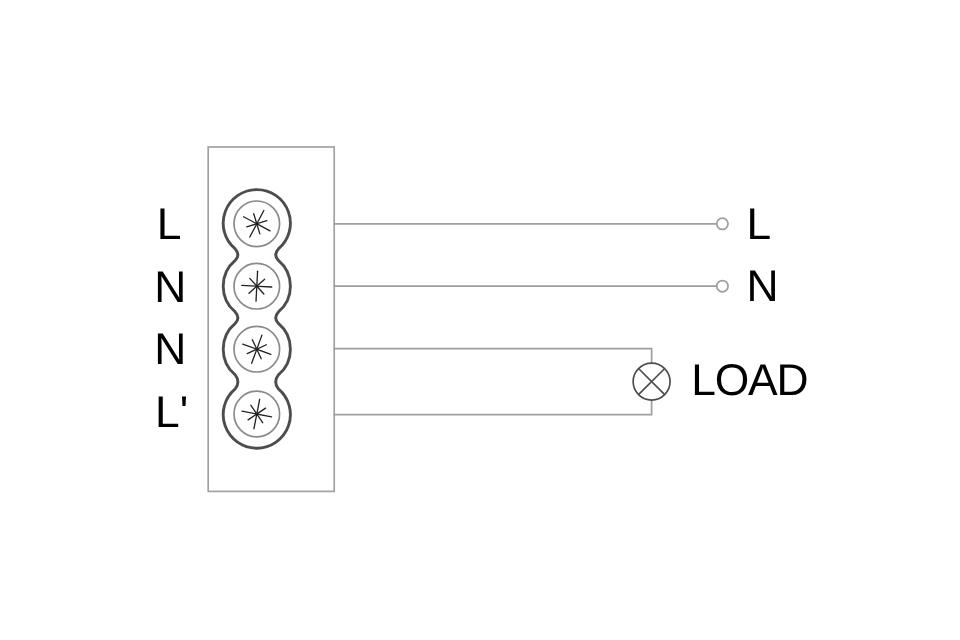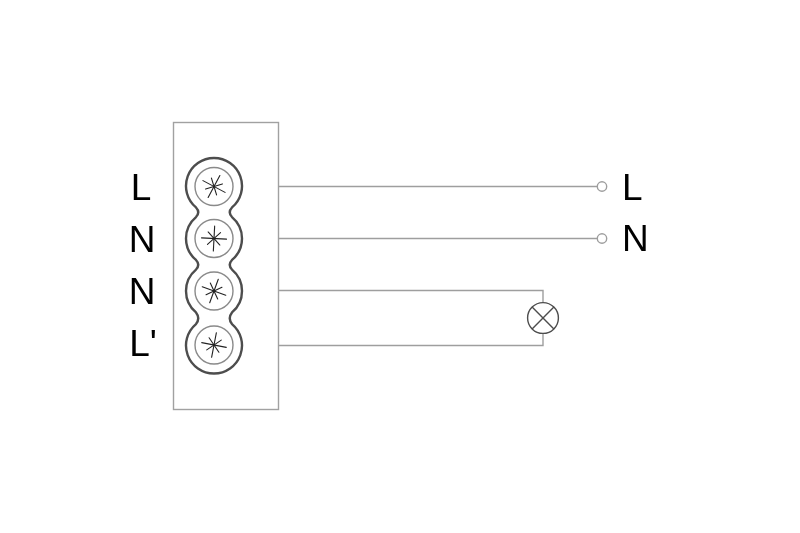--- a/index.html
+++ b/index.html
@@ -152,14 +152,15 @@
   </svg>
 
   <div class="lbl centered" style="left:141px; top:187px;">L</div>
   <div class="lbl centered" style="left:142px; top:239px;">N</div>
   <div class="lbl centered" style="left:142px; top:291px;">N</div>
   <div class="lbl centered" style="left:143px; top:343px;">L'</div>
 
   <div class="lbl vcentered" style="left:622px; top:187px;">L</div>
   <div class="lbl vcentered" style="left:622px; top:238px;">N</div>
 
+  <div class="lbl vcentered load" style="left:576px; top:317px;">LOAD</div>
 
 </div>
 
 </body></html>

